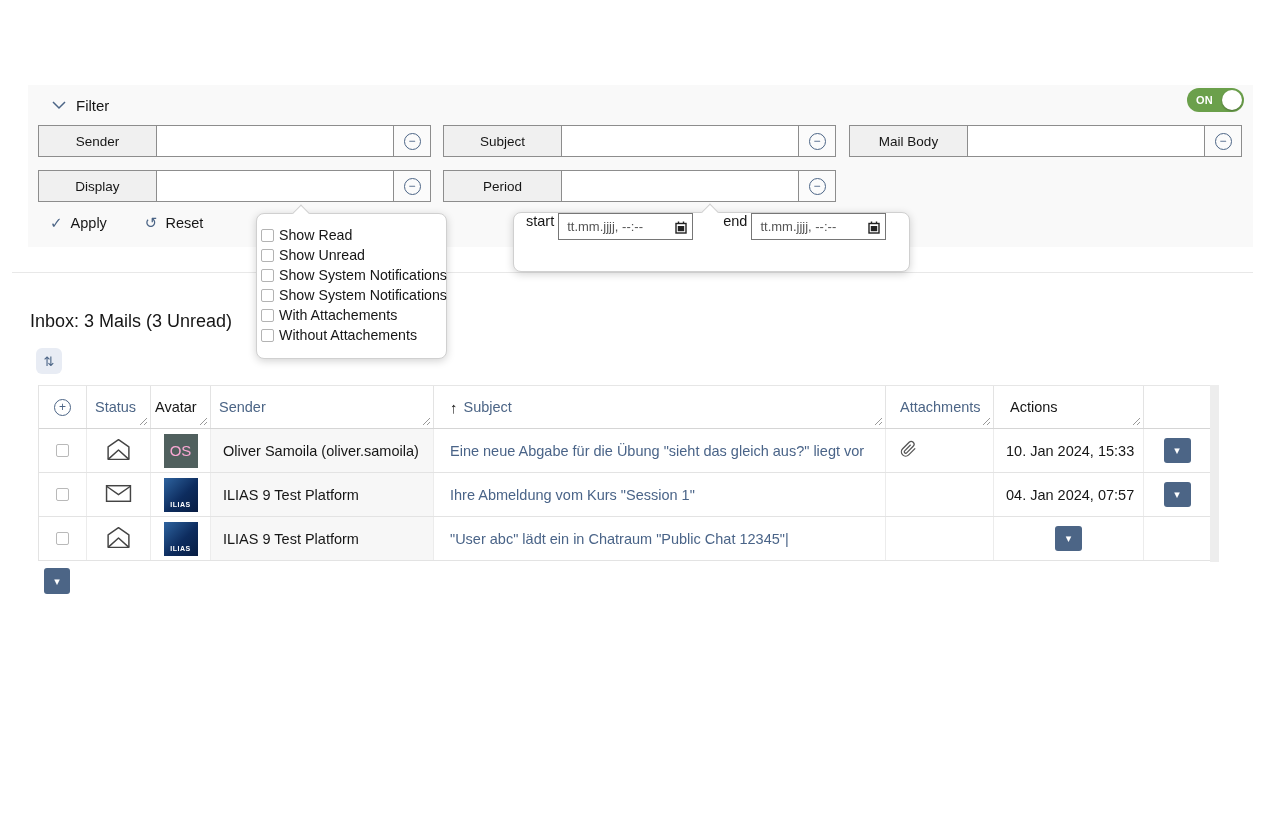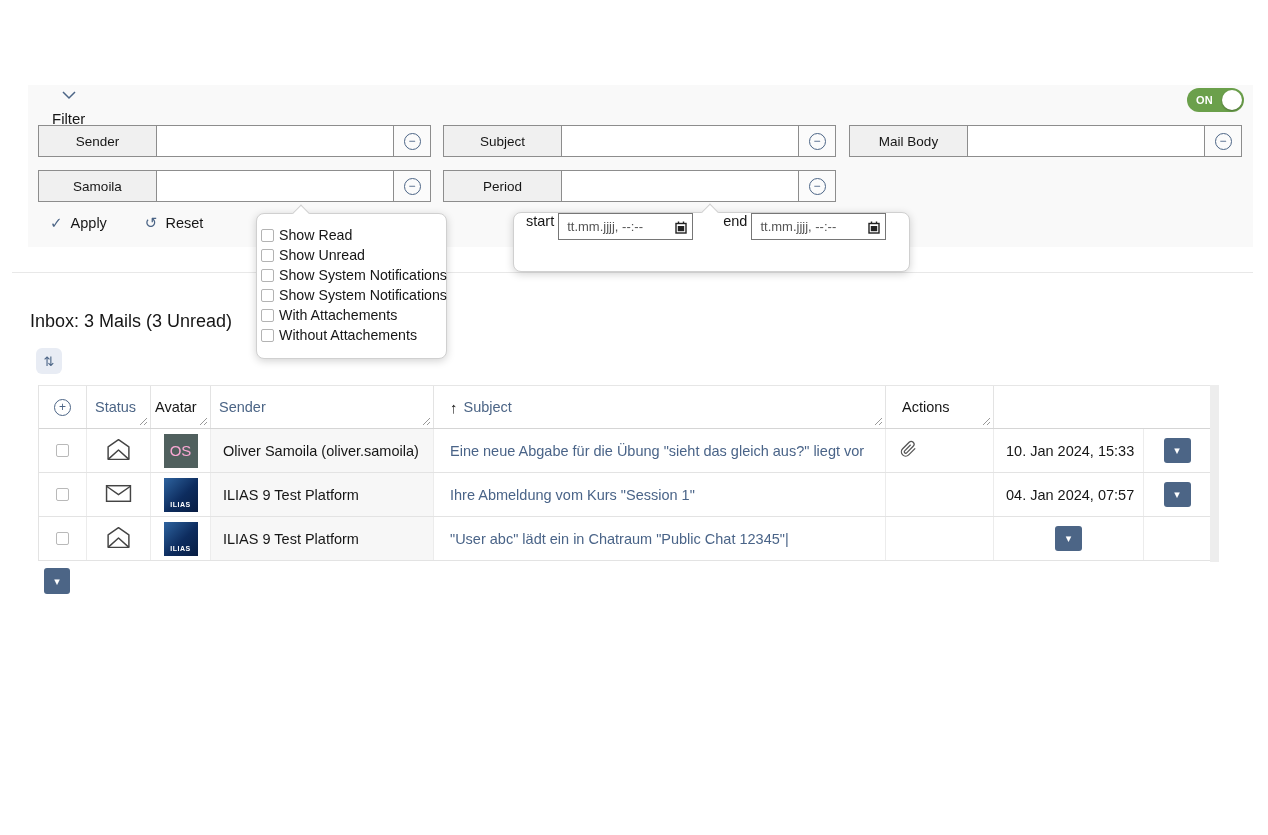--- a/index.html
+++ b/index.html
@@ -2,21 +2,21 @@
 <html><head>
 <meta charset="utf-8">
 <style>
   * { margin:0; padding:0; box-sizing:border-box; }
   html,body { background:#fff; }
   body { font-family:"Liberation Sans","DejaVu Sans",sans-serif; color:#161616; }
   .screen { position:relative; width:1268px; height:835px; background:#fff; overflow:hidden; }
 
   
   .filter-panel { position:absolute; left:28px; top:85px; width:1225px; height:162px; background:#f9f9f9; }
-  .filter-header { position:absolute; left:24px; top:6px; height:28px; display:flex; align-items:center; gap:10px;flex-direction:column; }
+  .filter-header { position:absolute; left:24px; top:6px; height:28px; display:flex; align-items:center; gap:10px; }
   .filter-title { font-size:15px; color:#161616; }
   .chev { display:inline-flex; }
 
   .toggle { position:absolute; right:9px; top:3px; width:57px; height:24px; background:#6ba04b; border-radius:12px; display:flex; align-items:center; cursor:pointer; }
   .toggle-label { color:#fff; font-size:11px; font-weight:bold; margin-left:9px; letter-spacing:.3px; }
   .toggle-knob { position:absolute; right:2px; top:2px; width:20px; height:20px; background:#fff; border-radius:50%; box-shadow:0 1px 2px rgba(0,0,0,.3); }
 
   .ffield { position:absolute; width:393px; height:32px; display:flex; border:1px solid #8d8d8d; background:#fff; }
   .ff-sender  { left:10px;  top:40px; }
   .ff-subject { left:415px; top:40px; }
@@ -125,21 +125,21 @@
 
     <div class="ffield ff-mailbody">
       <span class="flabel">Mail Body</span>
       <input class="finput" type="text" value="" style="">
       <button class="fremove">
         <span class="circle-icon">−</span>
       </button>
     </div>
 
     <div class="ffield ff-display">
-      <span class="flabel">Samoila</span>
+      <span class="flabel">Display</span>
       <input class="finput" type="text" value="" style="">
       <button class="fremove">
         <span class="circle-icon">−</span>
       </button>
     </div>
 
     <div class="ffield ff-period">
       <span class="flabel">Period</span>
       <input class="finput" type="text" value="" style="">
       <button class="fremove">
@@ -245,20 +245,26 @@
               <path d="M8 1 L1 8 M8 5 L5 8" stroke="#999" stroke-width="1" fill="none"></path>
             </svg></span>
       </div>
       <div class="th th-subject">
         <span class="sort-arrow">↑</span>
         <span>Subject</span>
         <span class="resize-handle"><svg width="9" height="9">
               <path d="M8 1 L1 8 M8 5 L5 8" stroke="#999" stroke-width="1" fill="none"></path>
             </svg></span>
       </div>
+      <div class="th th-attach">
+        <span>Attachments</span>
+        <span class="resize-handle"><svg width="9" height="9">
+              <path d="M8 1 L1 8 M8 5 L5 8" stroke="#999" stroke-width="1" fill="none"></path>
+            </svg></span>
+      </div>
       <div class="th plain th-actions">
         <span>Actions</span>
         <span class="resize-handle"><svg width="9" height="9">
               <path d="M8 1 L1 8 M8 5 L5 8" stroke="#999" stroke-width="1" fill="none"></path>
             </svg></span>
       </div>
     </div>
 
     <div class="tgrid trow">
       <div class="td center">

